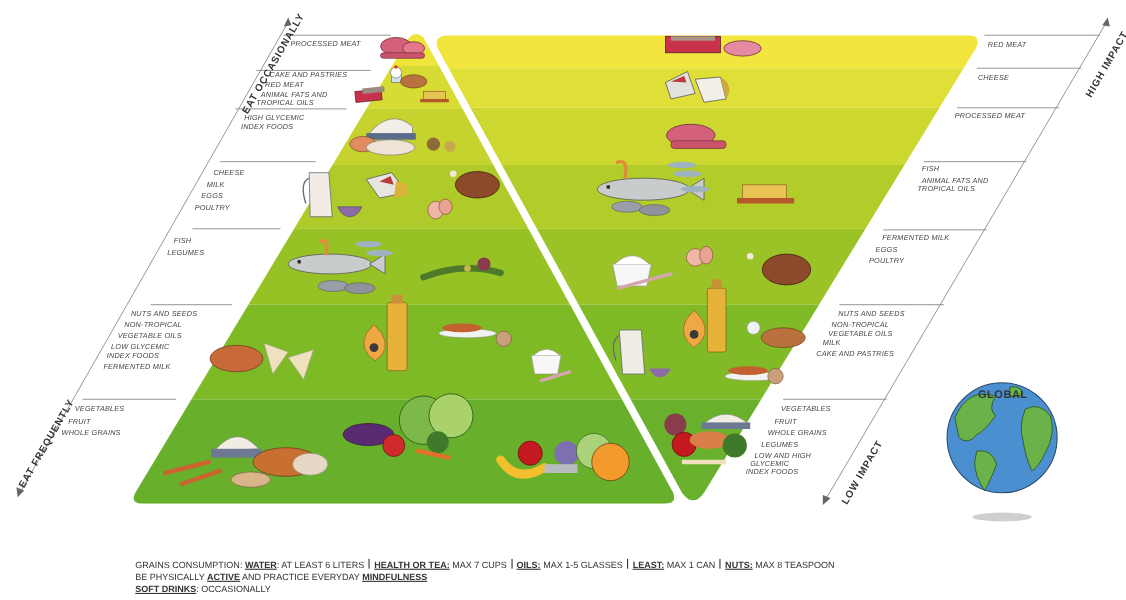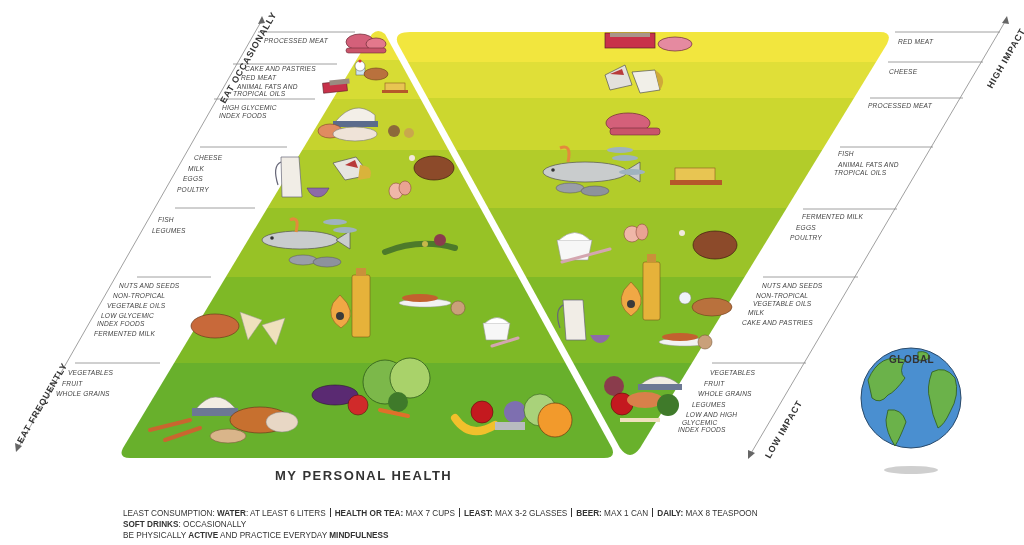--- a/index.html
+++ b/index.html
@@ -3,21 +3,21 @@
 <meta charset="utf-8">
 <style>
   html,body{margin:0;padding:0;background:#ffffff;}
   body{width:1024px;height:545px;position:relative;overflow:hidden;font-family:"Liberation Sans",sans-serif;color:#333;}
   #stage{position:absolute;left:0;top:0;width:1024px;height:545px;}
   .lbl{position:absolute;font-size:6.6px;letter-spacing:0.2px;color:#444;white-space:nowrap;line-height:9.5px;font-style:italic;}
   .lbl div{display:block;}
   .title{position:absolute;font-weight:bold;font-size:13px;letter-spacing:1.5px;color:#333;white-space:nowrap;}
   .axis{position:absolute;font-weight:bold;font-size:9px;letter-spacing:0.8px;color:#333;white-space:nowrap;transform-origin:0 0;}
   .footer{position:absolute;left:123px;top:508px;font-size:8.2px;line-height:11px;color:#333;}
-  .footer b{font-weight:bold;}
+  .footer b{font-weight:bold;text-decoration:underline;}
   .footer .sep{display:inline-block;width:1px;height:9px;background:#333;margin:0 4px;vertical-align:-1px;}
   .global{position:absolute;left:889px;top:329px;font-weight:bold;font-size:10px;letter-spacing:0.5px;color:#333;margin-top:25px;}
 </style>
 </head>
 <body>
 
 <div id="stage">
 
   <svg width="1024" height="545" style="position:absolute;left:0;top:0">
     <defs>
@@ -298,21 +298,20 @@
     <g>
       <ellipse cx="911" cy="470" rx="27" ry="4" fill="#cfcfcf"></ellipse>
       <circle cx="911" cy="398" r="50" fill="#4a8fd0" stroke="#2a4a6a" stroke-width="1"></circle>
       <path d="M868,380 Q880,352 905,360 Q898,372 905,378 Q895,392 888,395 Q880,405 872,398 Z" fill="#6bb24a" stroke="#2f5a1a" stroke-width="0.8"></path>
       <path d="M888,410 Q902,408 906,422 Q900,438 895,446 Q886,432 886,420 Z" fill="#6bb24a" stroke="#2f5a1a" stroke-width="0.8"></path>
       <path d="M932,372 Q945,365 955,378 Q960,395 950,412 Q944,425 938,428 Q932,415 930,400 Q926,388 932,372 Z" fill="#6bb24a" stroke="#2f5a1a" stroke-width="0.8"></path>
       <path d="M918,352 Q928,350 930,358 Q924,362 918,360 Z" fill="#6bb24a" stroke="#2f5a1a" stroke-width="0.8"></path>
     </g>
   </svg>
 
-  <div class="title" style="left:275px;top:468px;">MY PERSONAL HEALTH</div>
   <div class="global">GLOBAL</div>
 
   <div class="axis" style="left:218px;top:100px;transform:rotate(-60deg);">EAT OCCASIONALLY</div>
   <div class="axis" style="left:15px;top:440px;transform:rotate(-60deg);">EAT FREQUENTLY</div>
   <div class="axis" style="left:985px;top:85px;transform:rotate(-60deg);">HIGH IMPACT</div>
   <div class="axis" style="left:763px;top:455px;transform:rotate(-60deg);">LOW IMPACT</div>
 
   <div class="lbl" style="left:264px;top:36px;">
     <div>PROCESSED MEAT</div>
   </div>
@@ -381,23 +380,23 @@
     <div style="margin-left:-6px">FRUIT</div>
     <div style="margin-left:-12px">WHOLE GRAINS</div>
     <div style="margin-left:-18px">LEGUMES</div>
     <div style="margin-left:-24px">LOW AND HIGH</div>
     <div style="margin-left:-28px;line-height:7.5px;margin-top:-2px">GLYCEMIC</div>
     <div style="margin-left:-32px;line-height:7.5px">INDEX FOODS</div>
   </div>
 
   <div class="footer">
     <div>
-      <span>LEAST CONSUMPTION: </span><b>WATER</b><span>: AT LEAST 6 LITERS</span><span class="sep"></span><b>HEALTH OR TEA:</b><span> MAX 7 CUPS</span><span class="sep"></span><b>LEAST:</b><span> MAX 3-2 GLASSES</span><span class="sep"></span><b>BEER:</b><span> MAX 1 CAN</span><span class="sep"></span><b>DAILY:</b><span> MAX 8 TEASPOON</span>
+      <span>GRAINS CONSUMPTION: </span><b>WATER</b><span>: AT LEAST 6 LITERS</span><span class="sep"></span><b>HEALTH OR TEA:</b><span> MAX 7 CUPS</span><span class="sep"></span><b>OILS:</b><span> MAX 1-5 GLASSES</span><span class="sep"></span><b>LEAST:</b><span> MAX 1 CAN</span><span class="sep"></span><b>NUTS:</b><span> MAX 8 TEASPOON</span>
+    </div>
+    <div>
+      <span>BE PHYSICALLY </span><b>ACTIVE</b><span> AND PRACTICE EVERYDAY </span><b>MINDFULNESS</b>
     </div>
     <div>
       <b>SOFT DRINKS</b><span>: OCCASIONALLY</span>
     </div>
-    <div>
-      <span>BE PHYSICALLY </span><b>ACTIVE</b><span> AND PRACTICE EVERYDAY </span><b>MINDFULNESS</b>
-    </div>
   </div>
 
 </div>
 
 </body></html>

